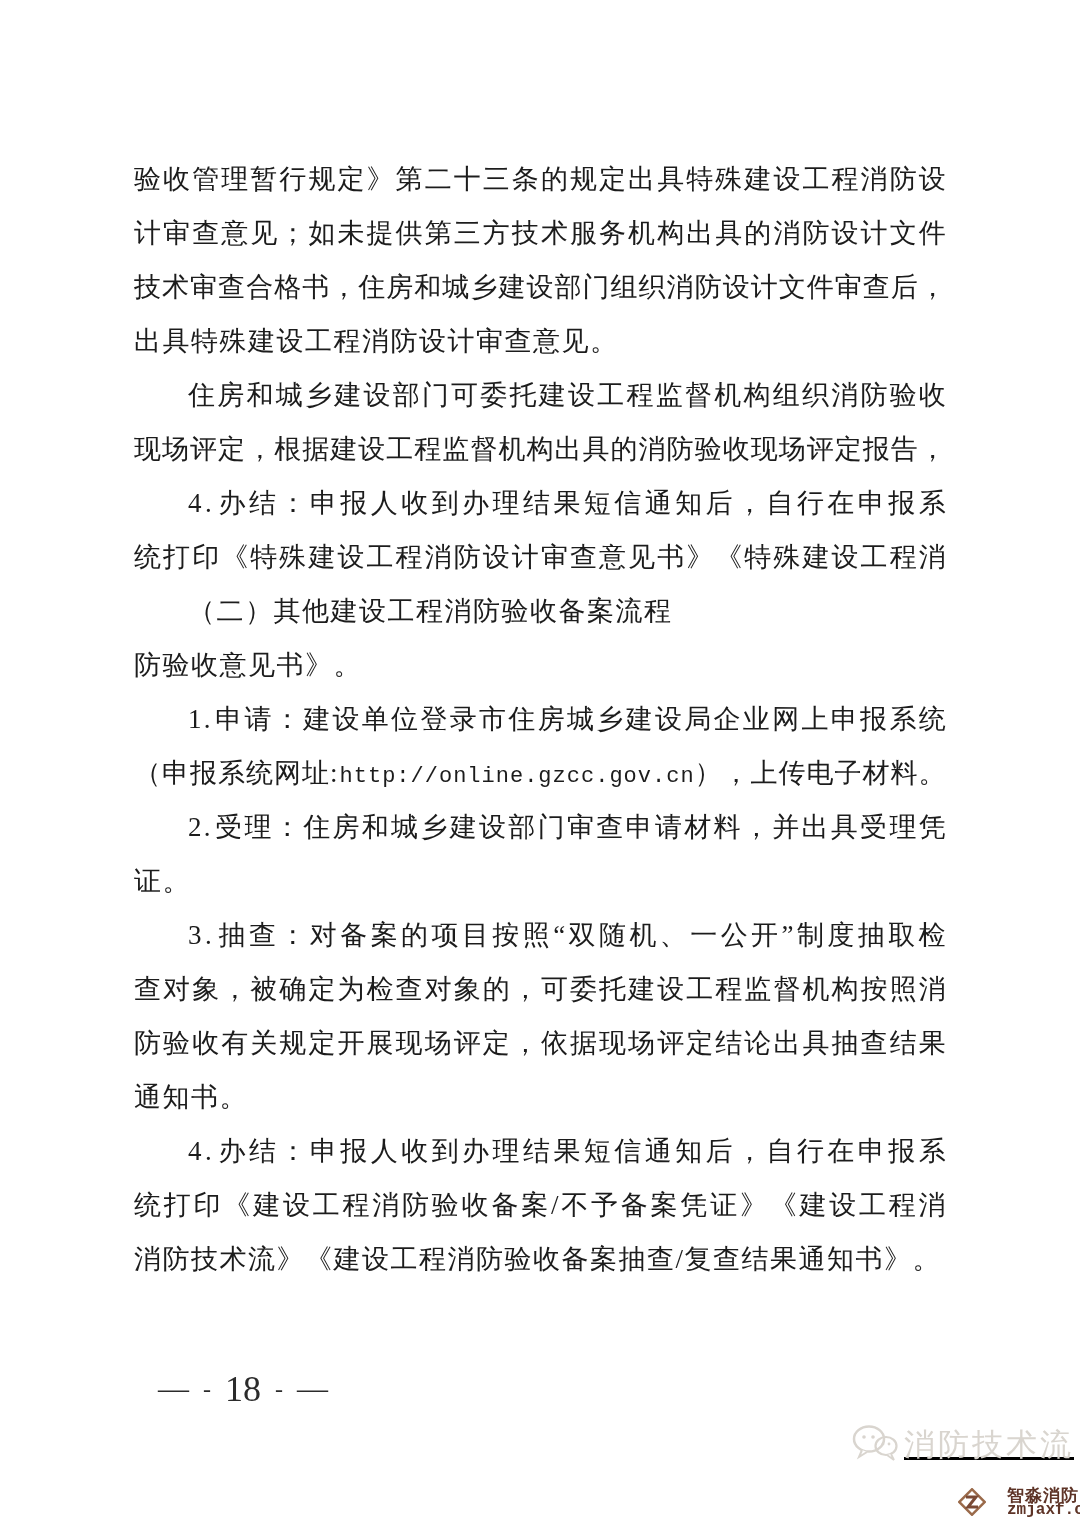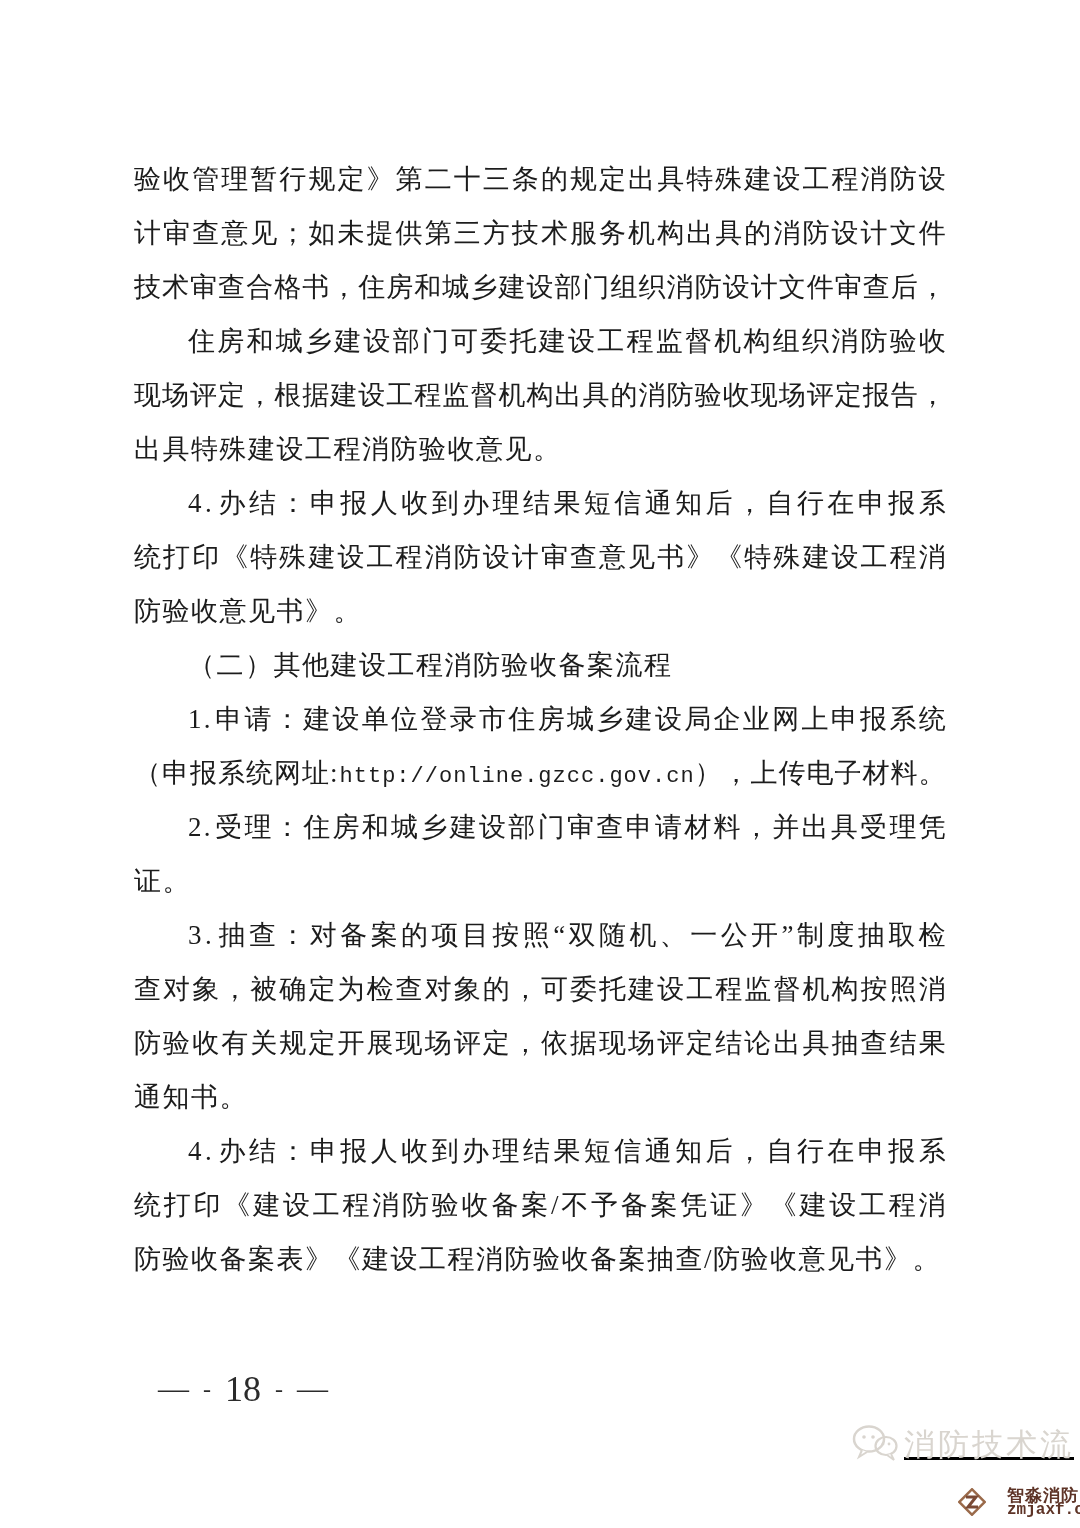--- a/index.html
+++ b/index.html
@@ -150,20 +150,21 @@
         <span>防</span>
         <span>设</span>
         <span>计</span>
         <span>文</span>
         <span>件</span>
         <span>审</span>
         <span>查</span>
         <span>后</span>
         <span>，</span>
       </div>
+      <div class="line end"><span>出具特殊建设工程消防设计审查意见。</span></div>
       <div class="line full indent">
         <span>住</span>
         <span>房</span>
         <span>和</span>
         <span>城</span>
         <span>乡</span>
         <span>建</span>
         <span>设</span>
         <span>部</span>
         <span>门</span>
@@ -209,21 +210,20 @@
         <span>验</span>
         <span>收</span>
         <span>现</span>
         <span>场</span>
         <span>评</span>
         <span>定</span>
         <span>报</span>
         <span>告</span>
         <span>，</span>
       </div>
-      <div class="line end"><span>出具特殊建设工程消防验收意见。</span></div>
       <div class="line full indent">
         <span>4</span>
         <span>.</span>
         <span> </span>
         <span>办</span>
         <span>结</span>
         <span>：</span>
         <span>申</span>
         <span>报</span>
         <span>人</span>
@@ -269,22 +269,22 @@
         <span>》</span>
         <span>《</span>
         <span>特</span>
         <span>殊</span>
         <span>建</span>
         <span>设</span>
         <span>工</span>
         <span>程</span>
         <span>消</span>
       </div>
+      <div class="line end indent"><span>（二）其他建设工程消防验收备案流程</span></div>
       <div class="line end"><span>防验收意见书》。</span></div>
-      <div class="line end indent"><span>（二）其他建设工程消防验收备案流程</span></div>
       <div class="line full indent">
         <span>1</span>
         <span>.</span>
         <span> </span>
         <span>申</span>
         <span>请</span>
         <span>：</span>
         <span>建</span>
         <span>设</span>
         <span>单</span>
@@ -527,21 +527,21 @@
         <span>凭</span>
         <span>证</span>
         <span>》</span>
         <span>《</span>
         <span>建</span>
         <span>设</span>
         <span>工</span>
         <span>程</span>
         <span>消</span>
       </div>
-      <div class="line end"><span>防验收备案表》《建设工程消防验收备案抽查/防验收意见书》。</span></div>
+      <div class="line end"><span>消防技术流》《建设工程消防验收备案抽查/复查结果通知书》。</span></div>
     </div>
 
   <div class="page-footer">
     <span class="dash-long">—</span>
     <span class="dash-short">-</span>
     <span class="page-num">18</span>
     <span class="dash-short">-</span>
     <span class="dash-long">—</span>
   </div>
 

